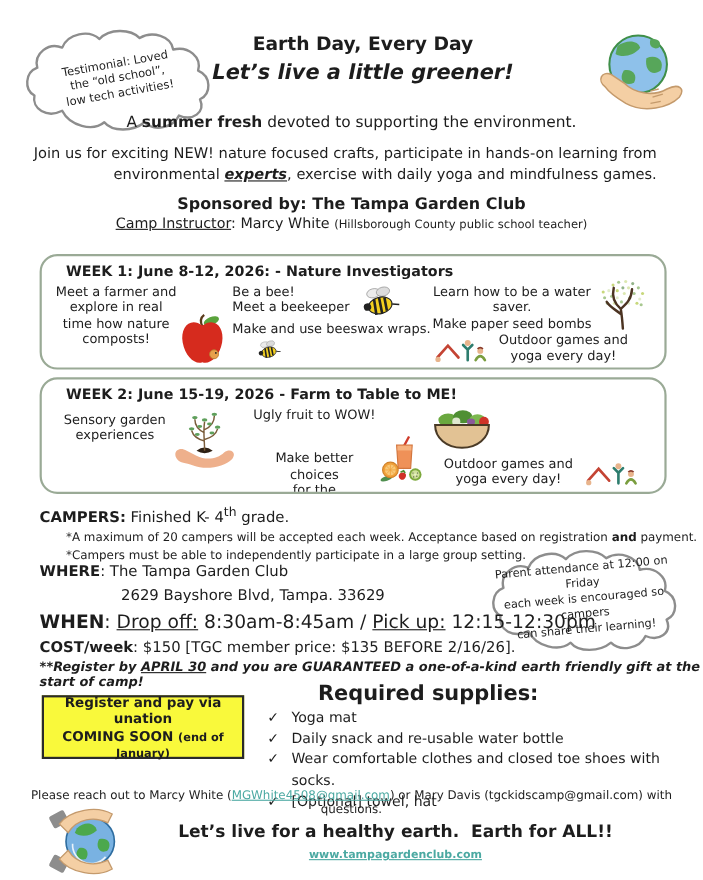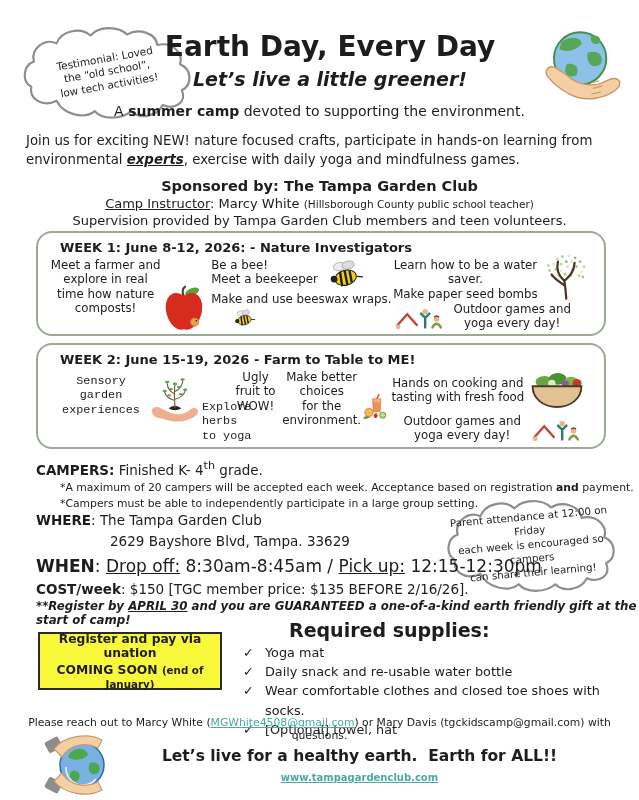--- a/index.html
+++ b/index.html
@@ -10,45 +10,45 @@
   .i{font-style:italic;}
   .u{text-decoration:underline;}
   .link{color:var(--link,#4ba9a2);text-decoration:underline;cursor:pointer;}
 
   
   .cloud-wrap{position:absolute;left:20px;top:24px;width:174px;height:96px;}
   .cloud-svg{position:absolute;inset:0;width:100%;height:100%;}
   .cloud-text{position:absolute;inset:0;display:flex;align-items:center;justify-content:center;
               text-align:center;font-size:10.5px;line-height:1.3;transform:rotate(-10deg);padding:0 16px;}
   .title-block{position:absolute;left:148px;top:30px;width:364px;text-align:center;}
-  .title{font-size:28px;font-weight:bold;}
+  .title{font-size:17px;font-weight:bold;}
   .subtitle{font-size:19px;font-weight:bold;font-style:italic;margin-top:5px;}
   .earth-top{position:absolute;right:14px;top:26px;width:86px;height:78px;}
   .tagline{position:absolute;left:0;right:0;top:103px;text-align:center;font-size:14px;}
 
-  .intro{position:absolute;left:26px;right:26px;top:131px;text-align:left;font-size:13.3px;line-height:1.45;}
+  .intro{position:absolute;left:26px;right:42px;top:131px;text-align:right;font-size:13.3px;line-height:1.45;}
   .sponsor{position:absolute;left:0;right:0;top:178px;text-align:center;}
   .sponsor-1{font-size:14.5px;font-weight:bold;}
   .sponsor-2{font-size:13px;margin-top:2px;}
   .sponsor-note{font-size:10.5px;}
   .sponsor-3{font-size:13px;margin-top:2px;}
 
   
   .week{position:absolute;left:36px;right:33px;border:2px solid var(--box_border,#9aaa96);
         border-radius:16px;padding:7px 12px 4px;box-sizing:border-box;overflow:hidden;background:#fff;}
   .week1{top:231px;height:105px;}
   .week2{top:343px;height:106px;}
   .week-title{font-size:13px;font-weight:bold;margin:0 0 3px 10px;}
   .week-cols{display:flex;font-size:11.8px;line-height:1.22;}
   .wc{box-sizing:border-box;}
   .row{display:flex;align-items:flex-start;}
   .w1c1{width:34%;padding-left:4px;}
   .w1c2{width:29%;display:flex;justify-content:center;gap:2px;}
   .w1c3{width:37%;}
-  .w2c1{width:33%;display:flex;flex-direction:row;padding-left:8px;font-family:Liberation Mono, monospace;}
+  .w2c1{width:33%;display:flex;flex-direction:column;padding-left:8px;}
   .w2c2{width:30%;display:flex;justify-content:center;gap:2px;}
   .w2c3{width:37%;}
   .ctr{text-align:center;}
 
   
   .campers{position:absolute;left:36px;top:459px;font-size:13.5px;}
   .campers-notes{font-size:10.8px;margin-left:24px;line-height:1.5;margin-top:2px;}
   .where{position:absolute;left:36px;top:510px;font-size:13.5px;line-height:1.55;}
   .where-l2{margin-left:74px;}
   .pcloud-wrap{position:absolute;left:427px;top:497px;width:208px;height:96px;}
@@ -97,28 +97,27 @@
   <svg class="earth-top" viewBox="0 0 92 82">
     <circle cx="44" cy="34" r="28" fill="#8ec1ea" stroke="#3f8f49" stroke-width="2"></circle>
     <path d="M24,16 C32,10 44,10 46,18 C40,26 28,28 22,24 Z" fill="#57a65a"></path>
     <path d="M52,28 C62,24 70,30 66,40 C58,46 50,40 52,28 Z" fill="#57a65a"></path>
     <path d="M30,40 C38,38 44,44 40,52 C32,56 24,50 30,40 Z" fill="#57a65a"></path>
     <path d="M56,10 C62,8 68,12 64,18 C58,20 54,16 56,10 Z" fill="#57a65a"></path>
     <path d="M12,56 C4,50 8,40 18,44 L30,52 C40,62 58,66 72,58 C84,52 90,58 84,66 C74,76 50,82 32,72 C22,66 16,62 12,56 Z" fill="#f4cfa4" stroke="#c49a6c" stroke-width="1.5"></path>
     <path d="M56,60 L64,58 M58,66 L68,63 M56,72 L66,70" stroke="#c49a6c" stroke-width="1.3" fill="none"></path>
   </svg>
 
-  <div class="tagline"><span>A </span><span class="b">summer camp</span><span> devoted to supporting the environment.</span></div>
+  <div class="tagline"><span>A </span><span class="b">summer fresh</span><span> devoted to supporting the environment.</span></div>
 
   <div class="intro"><span>Join us for exciting NEW! nature focused crafts, participate in hands-on learning from environmental </span><span class="b i u">experts</span><span>, exercise with daily yoga and mindfulness games.</span></div>
 
   <div class="sponsor">
     <div class="sponsor-1">Sponsored by: The Tampa Garden Club</div>
     <div class="sponsor-2"><span class="u">Camp Instructor</span><span>: </span><span>Marcy White </span><span class="sponsor-note">(Hillsborough County public school teacher)</span></div>
-    <div class="sponsor-3">Supervision provided by Tampa Garden Club members and teen volunteers.</div>
   </div>
 
   <div class="week week1">
     <div class="week-title">WEEK 1: June 8-12, 2026: - Nature Investigators</div>
     <div class="week-cols">
       <div class="wc w1c2">
         <div class="pre ctr">Meet a farmer and
 explore in real
 time how nature
 composts!</div>
@@ -229,21 +228,21 @@
                 <ellipse cx="36" cy="22" rx="3" ry="1.8"></ellipse>
               <ellipse cx="48" cy="19" rx="3" ry="1.8"></ellipse>
                 <ellipse cx="33" cy="32" rx="3" ry="1.8"></ellipse>
                 <ellipse cx="51" cy="30" rx="3" ry="1.8"></ellipse>
             </g>
           </svg>
         </div>
         <div style="margin-top:auto;">Explore herbs to yoga</div>
       </div>
       <div class="wc w2c2">
-        <div style="display:flex;gap:0;">
+        <div style="display:flex;flex-direction:column;gap:25px;">
           <div class="ctr">Ugly fruit to WOW!</div>
           <div class="pre ctr">Make better choices
 for the environment.</div>
         </div>
         <svg width="50" height="58" viewBox="0 0 66 66" style="align-self:center;">
           <path d="M30,18 L38,3" stroke="#cf3b2a" stroke-width="3"></path>
           <path d="M22,14 L42,14 L40,44 L24,44 Z" fill="#ef9158" stroke="#d2763e" stroke-width="1.5"></path>
           <rect x="23" y="15" width="18" height="6" fill="#f6b27e"></rect>
           <ellipse cx="9" cy="57" rx="8" ry="3" fill="#4f8f4f" transform="rotate(-18 9 57)"></ellipse>
           <circle cx="14" cy="46" r="10" fill="#f0a13a" stroke="#d0812a" stroke-width="1.5"></circle>
@@ -255,22 +254,20 @@
           <circle cx="46" cy="52" r="5.5" fill="#cfe09a"></circle>
           <circle cx="46" cy="52" r="1.5" fill="#e8f0c8"></circle>
           <circle cx="43" cy="50" r="0.7" fill="#333"></circle>
             <circle cx="49" cy="50" r="0.7" fill="#333"></circle>
           <circle cx="44" cy="55" r="0.7" fill="#333"></circle>
             <circle cx="48" cy="54" r="0.7" fill="#333"></circle>
         </svg>
       </div>
       <div class="wc w2c3">
         <div class="row" style="gap:4px;align-items:center;">
-          <div class="pre ctr">Hands on cooking and
-tasting with fresh food</div>
           <svg width="58" height="40" viewBox="0 0 74 54">
             <ellipse cx="20" cy="16" rx="12" ry="8" fill="#6aa83f"></ellipse>
             <ellipse cx="38" cy="12" rx="12" ry="8" fill="#4f8f33"></ellipse>
             <ellipse cx="56" cy="16" rx="10" ry="7" fill="#7cb84f"></ellipse>
             <circle cx="64" cy="18" r="6" fill="#cf3328"></circle>
             <circle cx="30" cy="18" r="5" fill="#e0e8d0"></circle>
             <ellipse cx="48" cy="18" rx="5" ry="4" fill="#8a5a9a"></ellipse>
             <path d="M4,22 L70,22 C70,38 56,50 37,50 C18,50 4,38 4,22 Z" fill="#e2c294" stroke="#4a3a26" stroke-width="2.5"></path>
           </svg>
         </div>

